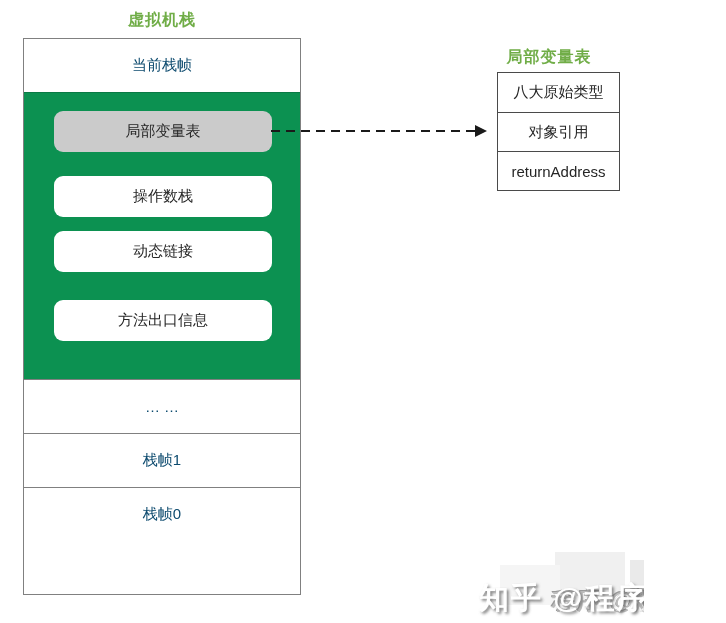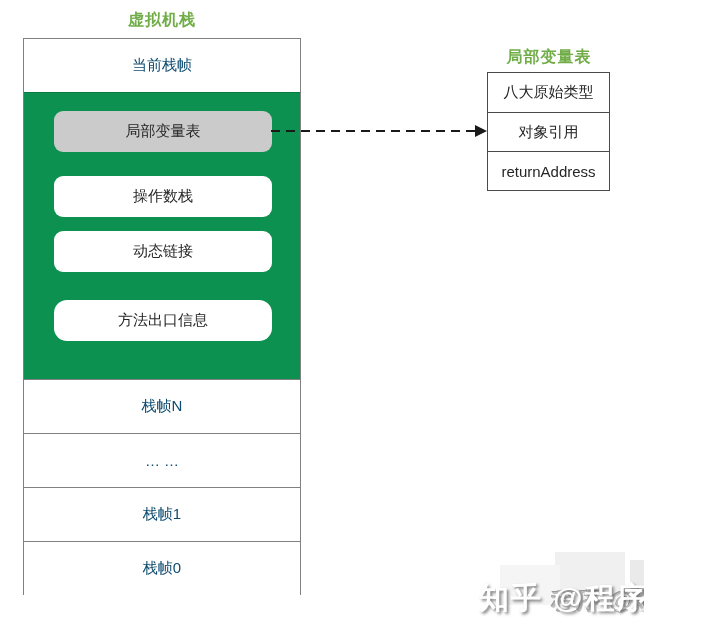--- a/index.html
+++ b/index.html
@@ -59,42 +59,42 @@
     display: flex;
     align-items: center;
     justify-content: center;
     font-size: 15px;
     color: #262626;
   }
   .frame-part.highlight { background: #cbcbcb; }
   .fp-0 { top: 18px; }
   .fp-1 { top: 83px; }
   .fp-2 { top: 138px; }
-  .fp-3 { top: 207px; border-radius: 13px; }
+  .fp-3 { top: 207px; }
 
   
   .arrow-wrap {
     position: absolute;
     left: 271px; top: 123px;
     width: 218px; height: 16px;
   }
 
   
   .lv-title {
     position: absolute;
     left: 479px; top: 47px; width: 140px;
     text-align: center;
     font-size: 16px;
     font-weight: 600;
     color: #70ad47;
     letter-spacing: 1px;
   }
   .lv-table {
     position: absolute;
-    left: 487px; top: 72px;
+    left: 497px; top: 72px;
     width: 123px;
     border: 1px solid #4a4a4a;
     background: #ffffff;
   }
   .lv-row {
     height: 39px;
     display: flex;
     align-items: center;
     justify-content: center;
     font-size: 15px;
@@ -139,21 +139,20 @@
   <div class="vm-outer">
     <div class="vm-row first">当前栈帧</div>
 
     <div class="green-block">
       <div class="frame-part highlight fp-0">局部变量表</div>
       <div class="frame-part fp-1">操作数栈</div>
       <div class="frame-part fp-2">动态链接</div>
       <div class="frame-part fp-3">方法出口信息</div>
     </div>
 
-    <div class="vm-row plain">栈帧N</div>
     <div class="vm-row plain">… …</div>
     <div class="vm-row plain">栈帧1</div>
     <div class="vm-row plain">栈帧0</div>
   </div>
 
   <div class="arrow-wrap">
     <svg width="218" height="16" viewBox="0 0 218 16">
       <line x1="0" y1="8" x2="204" y2="8" stroke="#1a1a1a" stroke-width="2" stroke-dasharray="9 6"></line>
       <polygon points="204,2 216,8 204,14" fill="#1a1a1a"></polygon>
     </svg>

